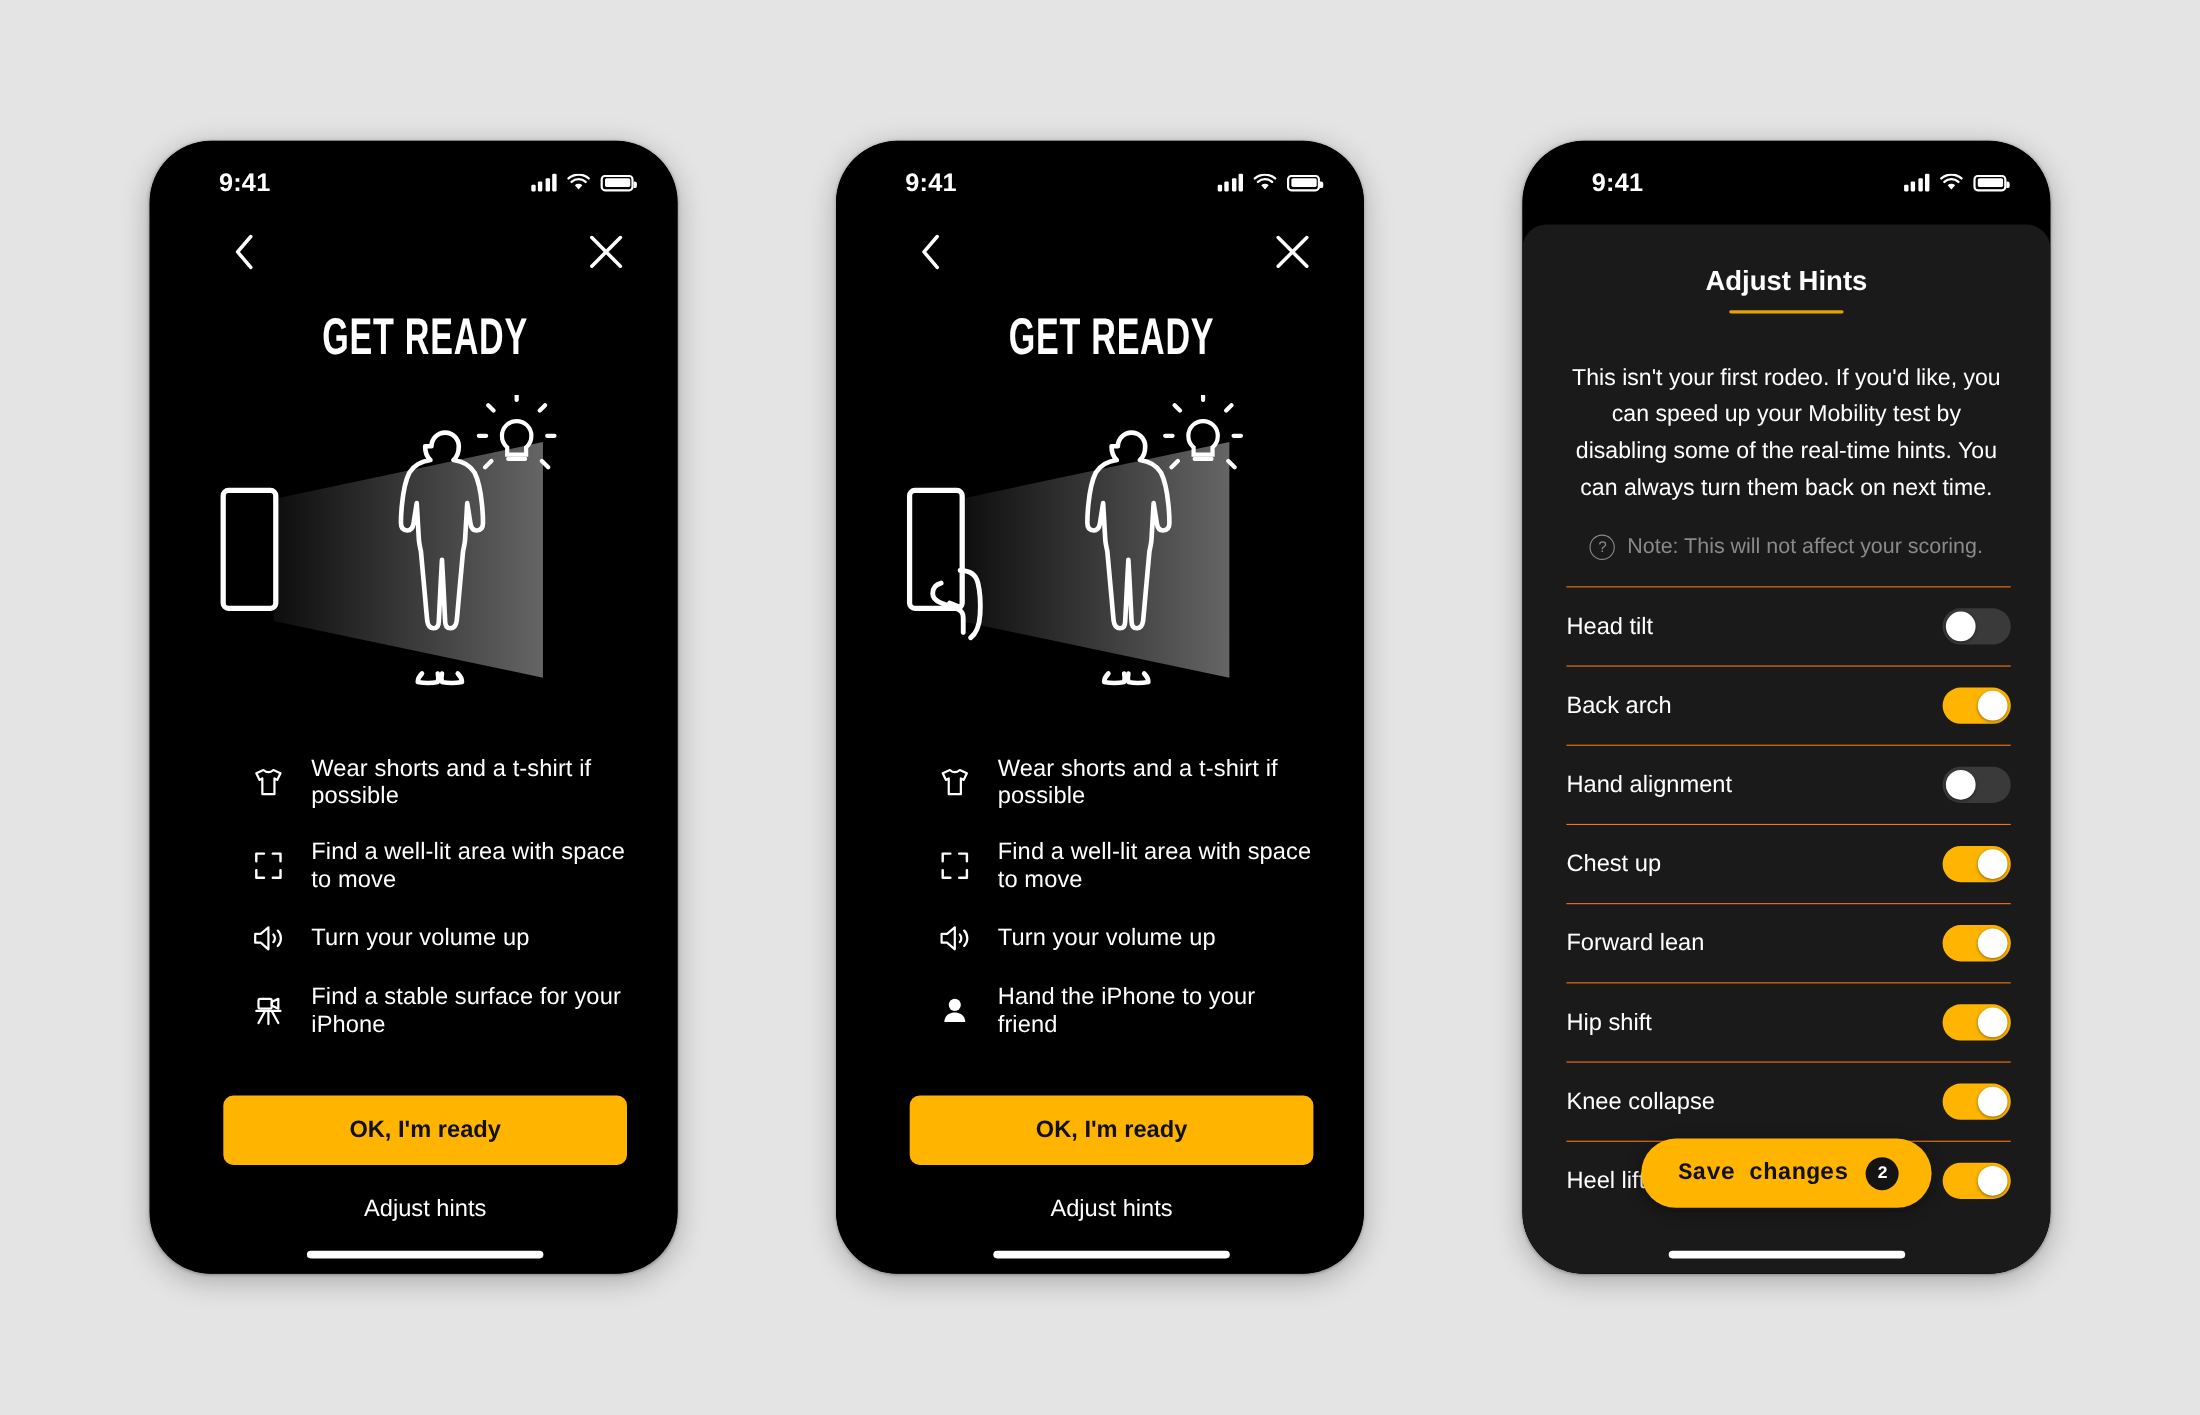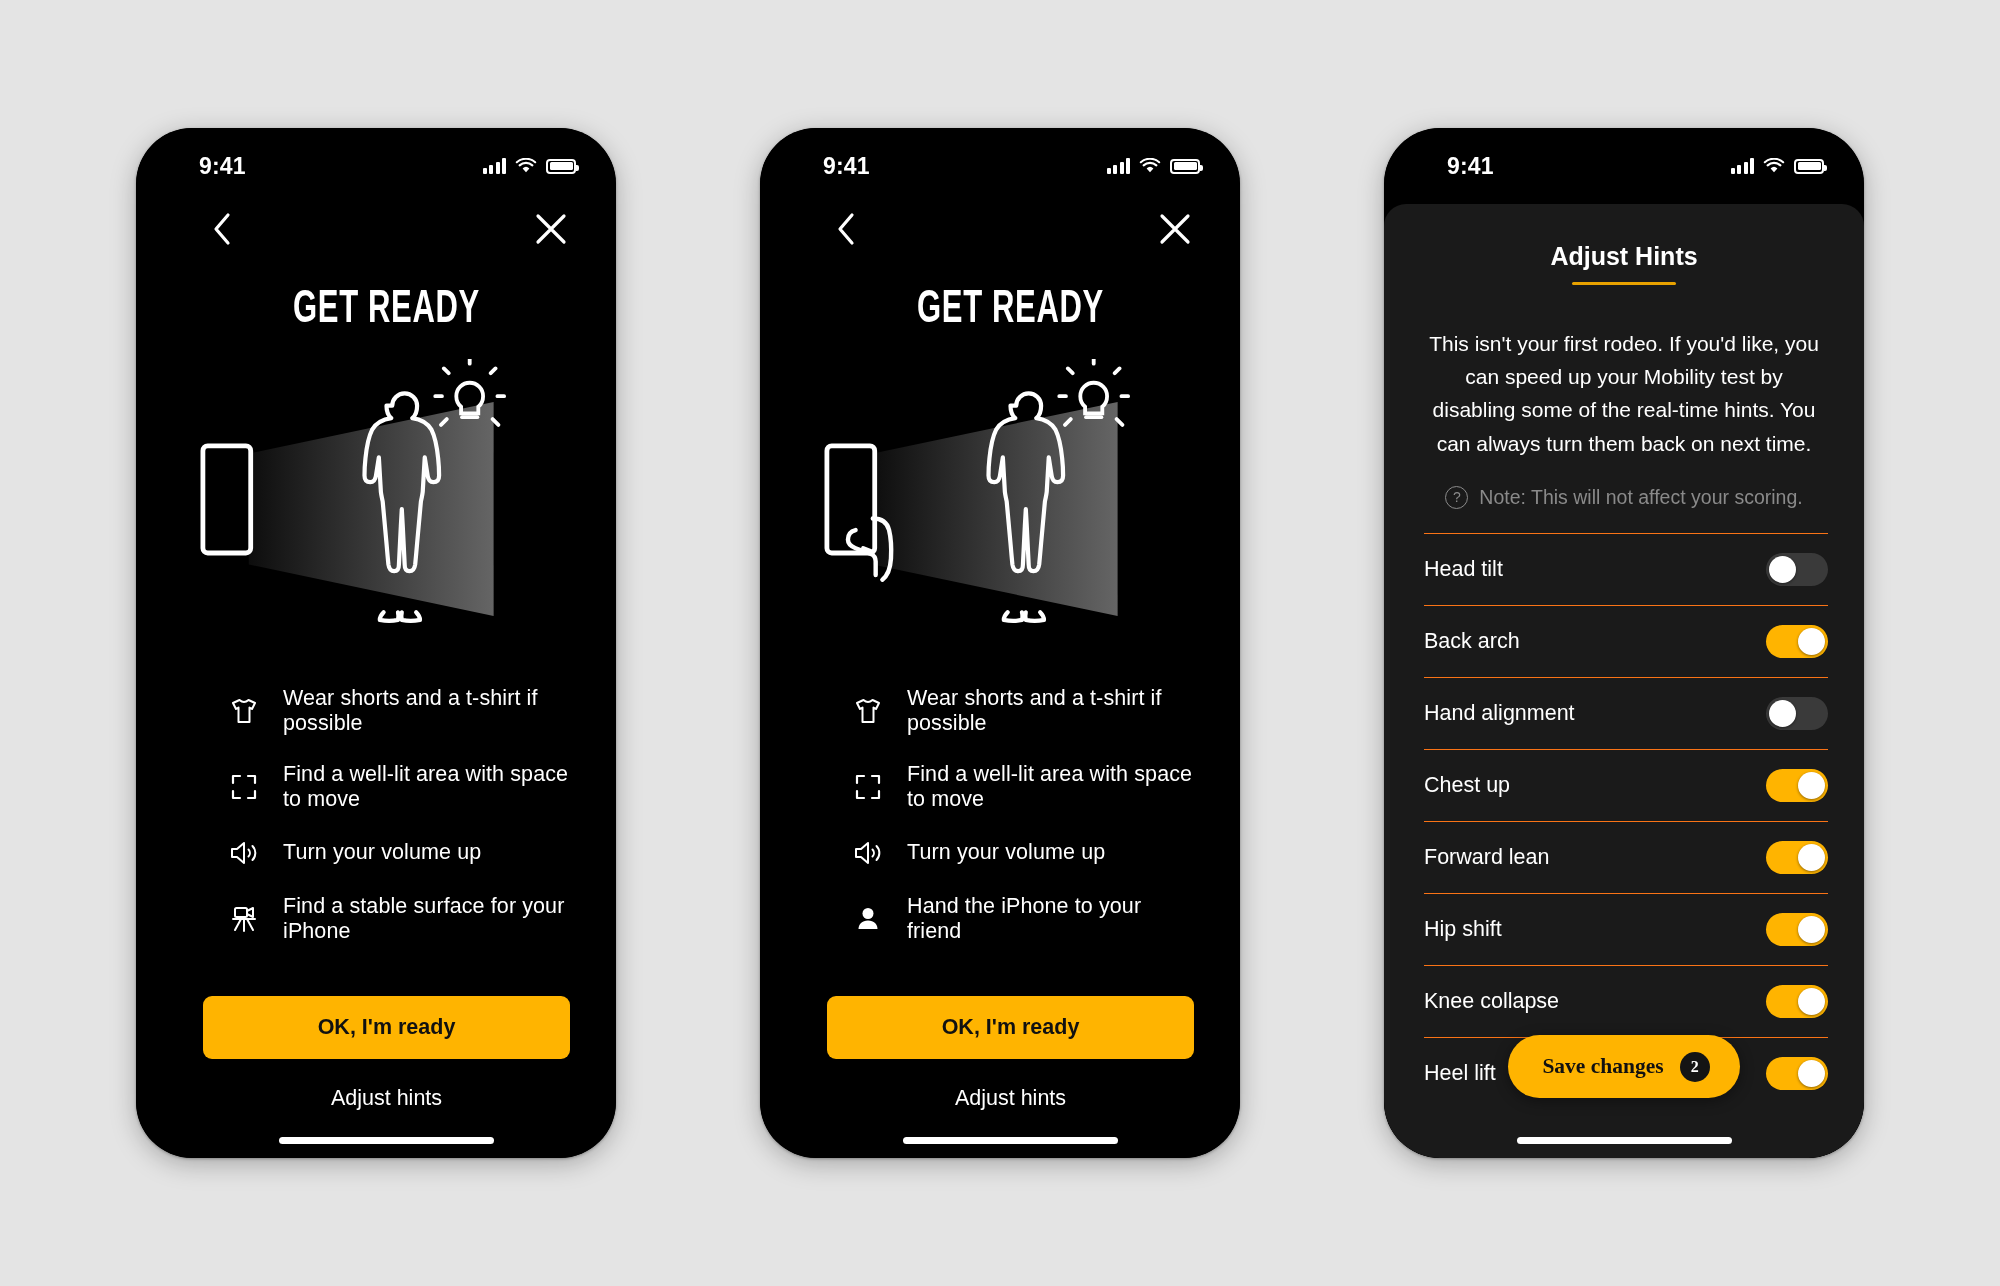--- a/index.html
+++ b/index.html
@@ -236,21 +236,21 @@
   }
   .savebtn {
     background: #FFB400;
     color: #111;
     border: none;
     border-radius: 32px;
     height: 63px;
     padding: 0 30px 0 34px;
     display: flex; align-items: center; gap: 16px;
     font-size: 21.5px; font-weight: bold;
-    font-family: Liberation Serif, serif;
+    font-family: Liberation Mono, monospace;
     cursor: pointer;
     box-shadow: 0 3px 14px rgba(0,0,0,0.4);
   }
   .savebadge {
     width: 30px; height: 30px; border-radius: 50%;
     background: #141414; color: #fff;
     display: flex; align-items: center; justify-content: center;
     font-size: 16px; font-weight: bold;
   }
   .homeind-abs {

